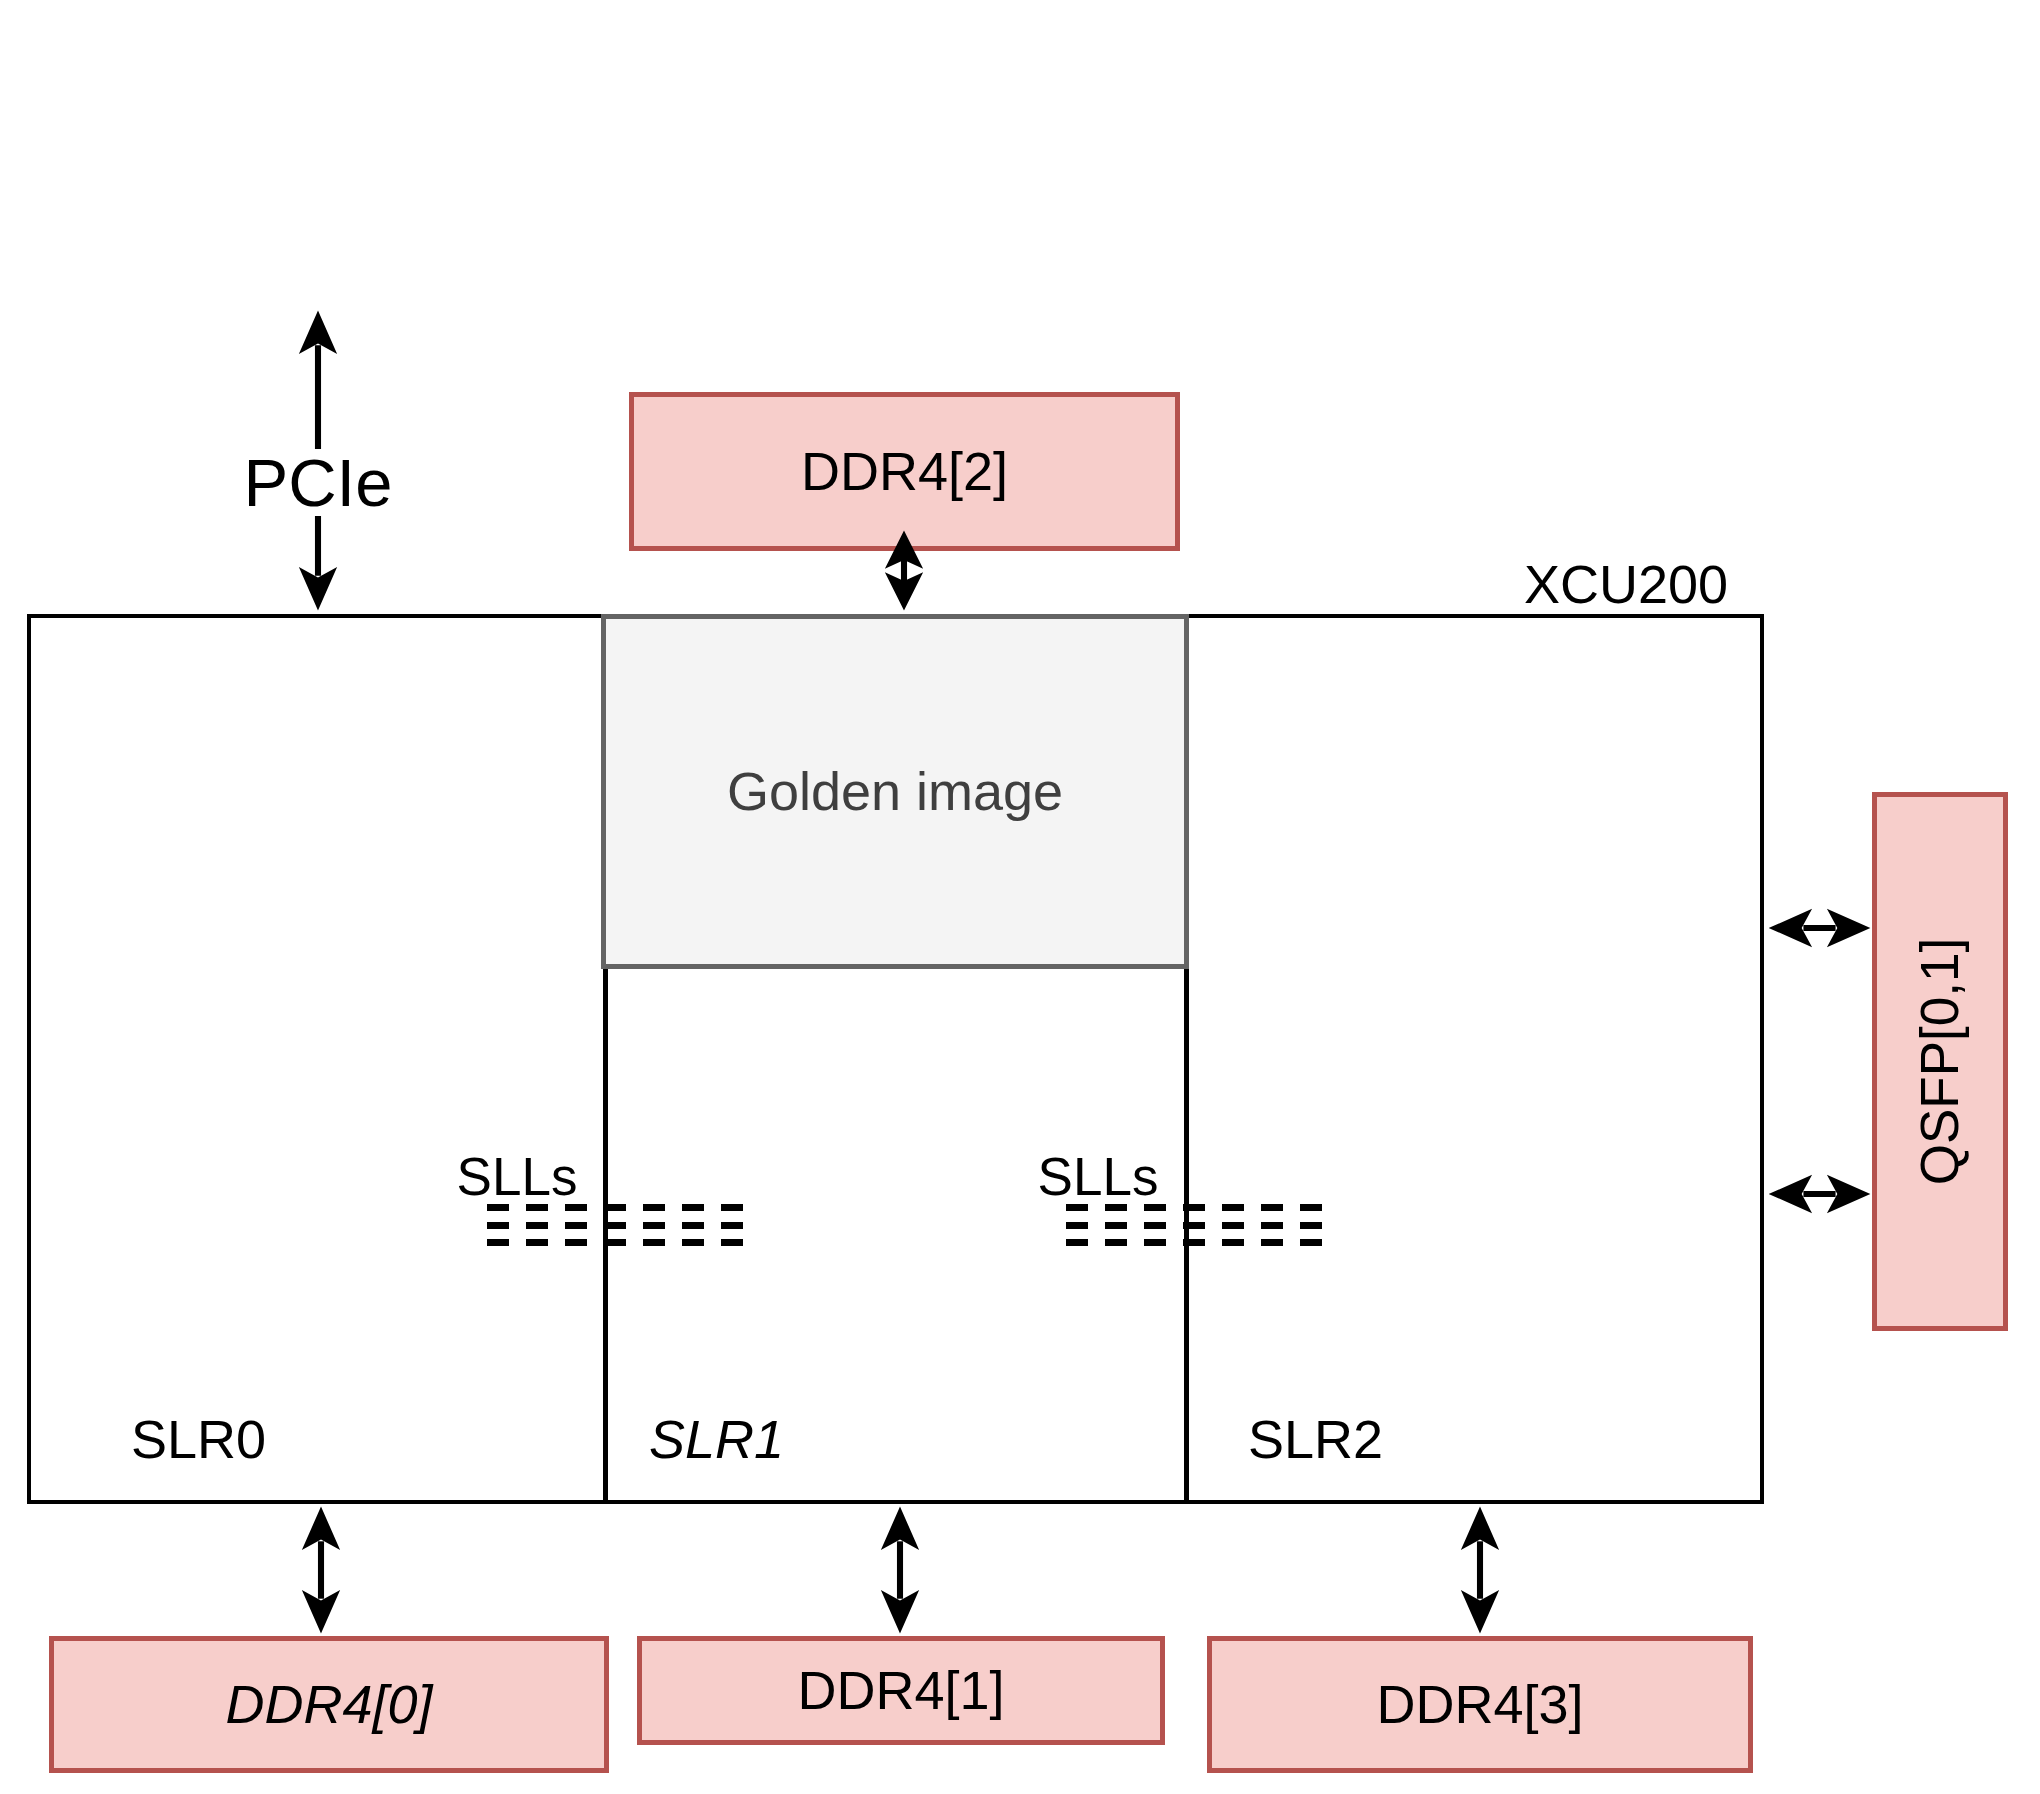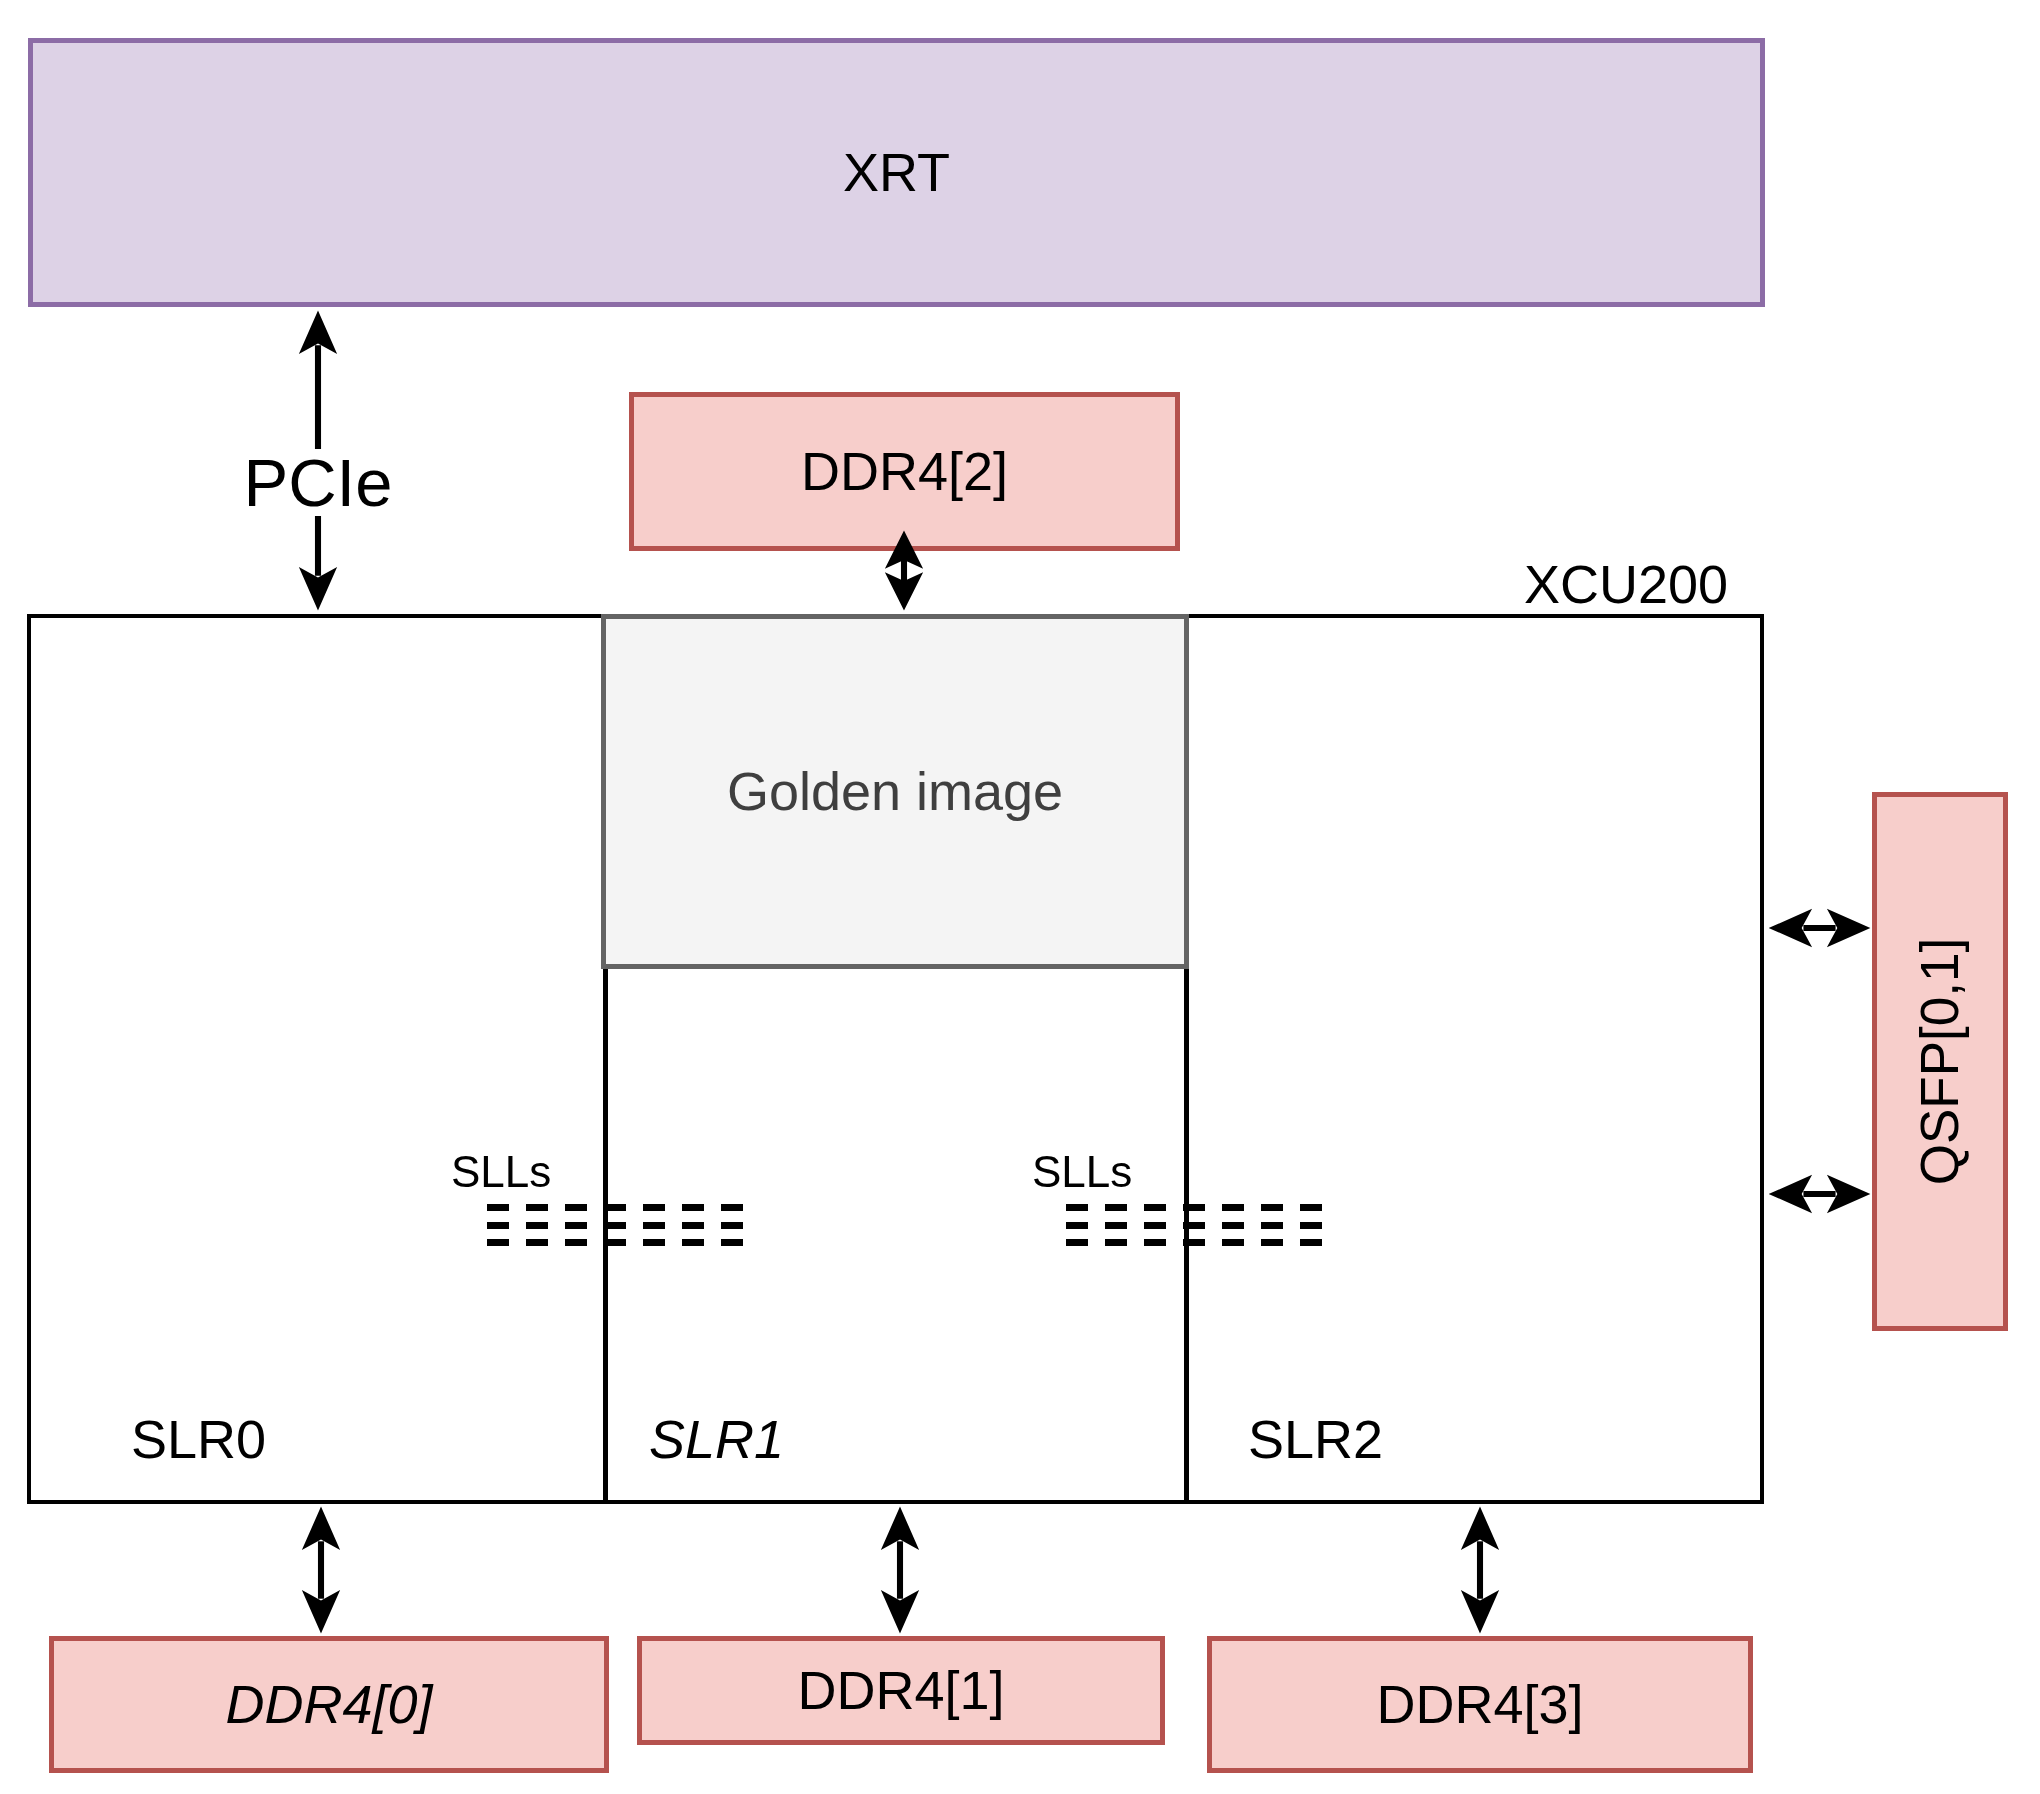--- a/index.html
+++ b/index.html
@@ -17,44 +17,41 @@
   }
   .abs { position:absolute; }
   .box { position:absolute; display:flex; align-items:center; justify-content:center; }
   .box-host   { background:var(--host_fill);   border:5.3px solid var(--host_border); }
   .box-memory { background:var(--memory_fill); border:5.3px solid var(--memory_border); }
   .box-golden { background:var(--golden_fill); border:5.3px solid var(--golden_border); color:var(--golden_text); }
   .box-main   { background:var(--background);  border:4.4px solid var(--line); }
   .lbl-xl { font-size:54px; line-height:1.05; }
   .divider-v { position:absolute; width:5.3px; background:var(--line); }
   .free-label { position:absolute; font-size:54px; line-height:1.0; white-space:nowrap; }
-  .slls-label { position:absolute; font-size:44px; line-height:1.0; width:132px; text-align:left; white-space:nowrap; }
+  .slls-label { position:absolute; font-size:53px; line-height:1.0; width:132px; text-align:center; white-space:nowrap; }
   .dash-row {
     position:absolute; height:7px;
     background:repeating-linear-gradient(90deg, var(--line) 0 22px, transparent 22px 39px);
   }
   .edge-label {
     position:absolute; transform:translateX(-50%);
     background:var(--background); padding:0 7px;
     font-size:67px; line-height:1.0; white-space:nowrap;
   }
   .rot-label {
     transform:rotate(-90deg); white-space:nowrap; font-size:53px; line-height:1.0;
   }
   svg .ln { stroke:var(--line); }
   svg .hd { fill:var(--line); }
 </style>
 </head>
 <body>
 
 <div id="canvas">
 
-  <div class="box box-host" style="left:28px; top:38px; width:1737px; height:269px;">
-    <span class="lbl-xl">XRT</span>
-  </div>
 
   <svg class="abs" style="left:298px; top:309px;" width="40" height="303" viewBox="0 0 46 345">
     <line class="ln" x1="23" y1="40" x2="23" y2="305" stroke-width="7"></line>
     <polygon class="hd" points="23,0 45,50 23,38 1,50"></polygon>
     <polygon class="hd" points="23,345 45,295 23,307 1,295"></polygon>
   </svg>
   <div class="edge-label" style="left:318px; top:449px;">PCIe</div>
 
   <div class="box box-memory" style="left:629px; top:392px; width:551px; height:159px;">
     <span class="lbl-xl">DDR4[2]</span>

